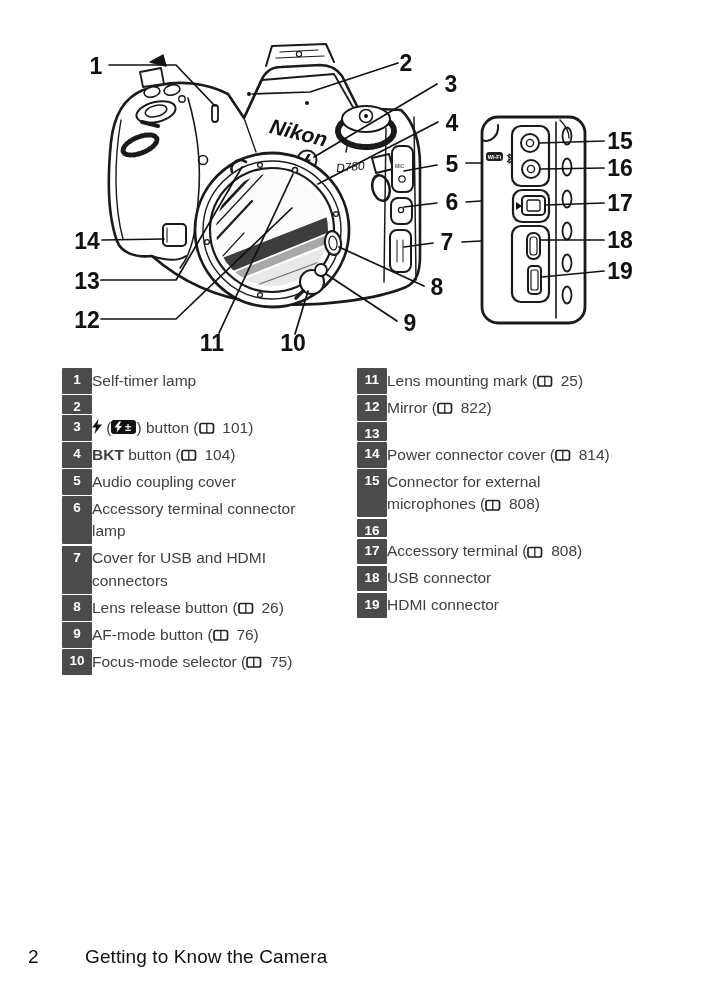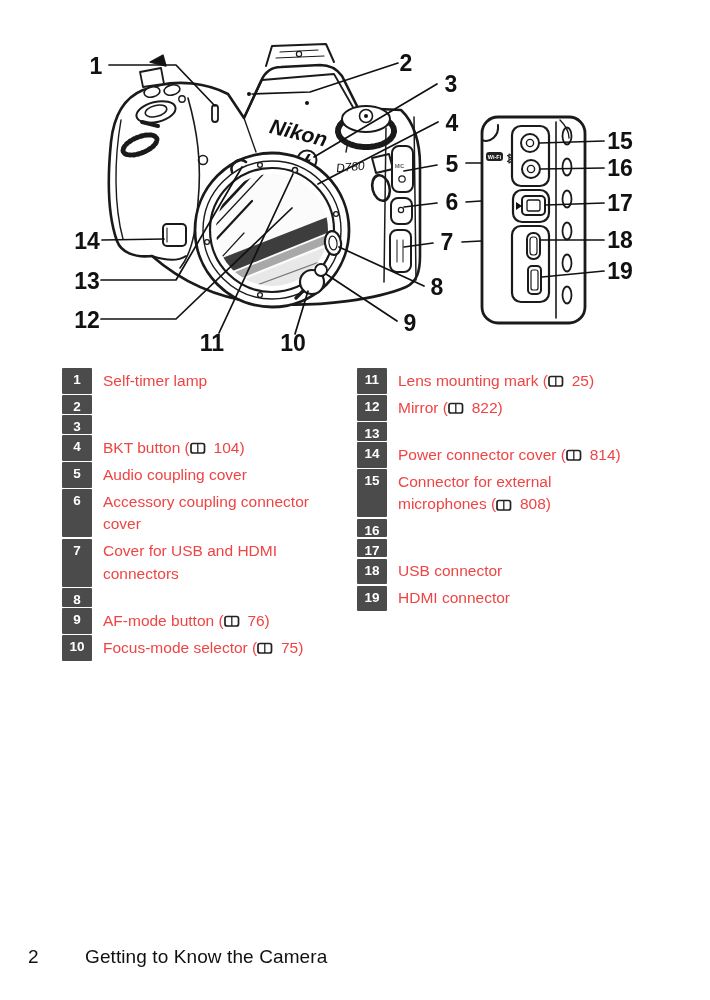--- a/index.html
+++ b/index.html
@@ -6,26 +6,26 @@
   body{width:710px;height:1000px;position:relative;font-family:"Liberation Sans",sans-serif;color:#111;overflow:hidden;}
   .page{position:absolute;inset:0;background:#fff;}
   svg text{font-family:"Liberation Sans",sans-serif;}
   .callout{font-size:23px;font-weight:bold;fill:#111;}
   .col{position:absolute;top:368px;}
   .col-left{left:62px;width:282px;}
   .col-right{left:357px;width:272px;}
   .part-row{display:flex;align-items:stretch;margin-bottom:1.5px;}
   .part-badge{flex:0 0 30px;background:#4b4b4b;color:#fff;font-size:13.5px;font-weight:bold;
               text-align:center;padding-top:5px;line-height:1;border-radius:1px;}
-  .part-text{margin-left:11px;font-size:15.5px;line-height:22.5px;padding:1.5px 0;color:#ef4444;}
+  .part-text{font-size:15.5px;line-height:22.5px;padding:1.5px 0;color:#404040;}
   .col-left .part-text{width:238px;}
   .col-right .part-text{width:225px;}
   .ref{white-space:nowrap;}
   .book svg,.iflash svg,.ifc svg{vertical-align:-1.5px;}
-  b{font-weight:normal;}
+  b{font-weight:bold;}
   .footer{position:absolute;left:0;top:946px;width:710px;font-size:19px;color:#111;}
   .footer .pnum{position:absolute;left:28px;top:0;}
   .footer .ptitle{position:absolute;left:85px;top:0;letter-spacing:0.1px;}
 </style>
 </head>
 <body>
 
 <div class="page">
 
 <svg width="710" height="362" viewBox="0 0 710 362">
@@ -216,42 +216,56 @@
 <div class="col col-left" id="col-left">
       <div class="part-row">
         <div class="part-badge">1</div>
         <div class="part-text">Self-timer lamp</div>
       </div>
       <div class="part-row">
         <div class="part-badge">2</div>
       </div>
       <div class="part-row">
         <div class="part-badge">3</div>
+        <div class="part-text"><span class="iflash"><svg width="10" height="15" viewBox="0 0 10 15">
+              <path d="M6.5,0 L0,8.5 L4,8.5 L2.5,15 L10,5.5 L5.5,5.5 Z" fill="#111"></path>
+            </svg></span> (<span class="ifc"><svg width="25" height="14" viewBox="0 0 25 14">
+              <rect x="0" y="0" width="25" height="14" rx="3" fill="#111"></rect>
+              <path d="M8,1.5 L3.5,7.5 H6.5 L5.5,12.5 L11,6 H7.8 L10,1.5 Z" fill="#fff"></path>
+              <text x="14" y="11" font-size="11" font-weight="bold" fill="#fff" font-family="Liberation Sans,sans-serif">±</text>
+            </svg></span>) button <span class="ref">(<span class="book"><svg width="16" height="12" viewBox="0 0 16 12">
+                <rect x="1" y="1.5" width="13.5" height="9.5" rx="2" fill="none" stroke="#222" stroke-width="1.7"></rect>
+                <line x1="7.8" y1="1.5" x2="7.8" y2="11" stroke="#222" stroke-width="1.3"></line>
+              </svg></span> 101)</span></div>
       </div>
       <div class="part-row">
         <div class="part-badge">4</div>
         <div class="part-text"><b>BKT</b> button <span class="ref">(<span class="book"><svg width="16" height="12" viewBox="0 0 16 12">
                 <rect x="1" y="1.5" width="13.5" height="9.5" rx="2" fill="none" stroke="#222" stroke-width="1.7"></rect>
                 <line x1="7.8" y1="1.5" x2="7.8" y2="11" stroke="#222" stroke-width="1.3"></line>
               </svg></span> 104)</span></div>
       </div>
       <div class="part-row">
         <div class="part-badge">5</div>
         <div class="part-text">Audio coupling cover</div>
       </div>
       <div class="part-row">
         <div class="part-badge">6</div>
-        <div class="part-text">Accessory coupling connector cover</div>
+        <div class="part-text">Accessory terminal connector lamp</div>
       </div>
       <div class="part-row">
         <div class="part-badge">7</div>
         <div class="part-text">Cover for USB and HDMI connectors</div>
       </div>
       <div class="part-row">
         <div class="part-badge">8</div>
+        <div class="part-text">Lens release button <span class="ref">(<span class="book"><svg width="16" height="12" viewBox="0 0 16 12">
+                <rect x="1" y="1.5" width="13.5" height="9.5" rx="2" fill="none" stroke="#222" stroke-width="1.7"></rect>
+                <line x1="7.8" y1="1.5" x2="7.8" y2="11" stroke="#222" stroke-width="1.3"></line>
+              </svg></span> 26)</span></div>
       </div>
       <div class="part-row">
         <div class="part-badge">9</div>
         <div class="part-text">AF-mode button <span class="ref">(<span class="book"><svg width="16" height="12" viewBox="0 0 16 12">
                 <rect x="1" y="1.5" width="13.5" height="9.5" rx="2" fill="none" stroke="#222" stroke-width="1.7"></rect>
                 <line x1="7.8" y1="1.5" x2="7.8" y2="11" stroke="#222" stroke-width="1.3"></line>
               </svg></span> 76)</span></div>
       </div>
       <div class="part-row">
         <div class="part-badge">10</div>
@@ -291,20 +305,24 @@
         <div class="part-text">Connector for external microphones <span class="ref">(<span class="book"><svg width="16" height="12" viewBox="0 0 16 12">
                 <rect x="1" y="1.5" width="13.5" height="9.5" rx="2" fill="none" stroke="#222" stroke-width="1.7"></rect>
                 <line x1="7.8" y1="1.5" x2="7.8" y2="11" stroke="#222" stroke-width="1.3"></line>
               </svg></span> 808)</span></div>
       </div>
       <div class="part-row">
         <div class="part-badge">16</div>
       </div>
       <div class="part-row">
         <div class="part-badge">17</div>
+        <div class="part-text">Accessory terminal <span class="ref">(<span class="book"><svg width="16" height="12" viewBox="0 0 16 12">
+                <rect x="1" y="1.5" width="13.5" height="9.5" rx="2" fill="none" stroke="#222" stroke-width="1.7"></rect>
+                <line x1="7.8" y1="1.5" x2="7.8" y2="11" stroke="#222" stroke-width="1.3"></line>
+              </svg></span> 808)</span></div>
       </div>
       <div class="part-row">
         <div class="part-badge">18</div>
         <div class="part-text">USB connector</div>
       </div>
       <div class="part-row">
         <div class="part-badge">19</div>
         <div class="part-text">HDMI connector</div>
       </div>
     </div>

